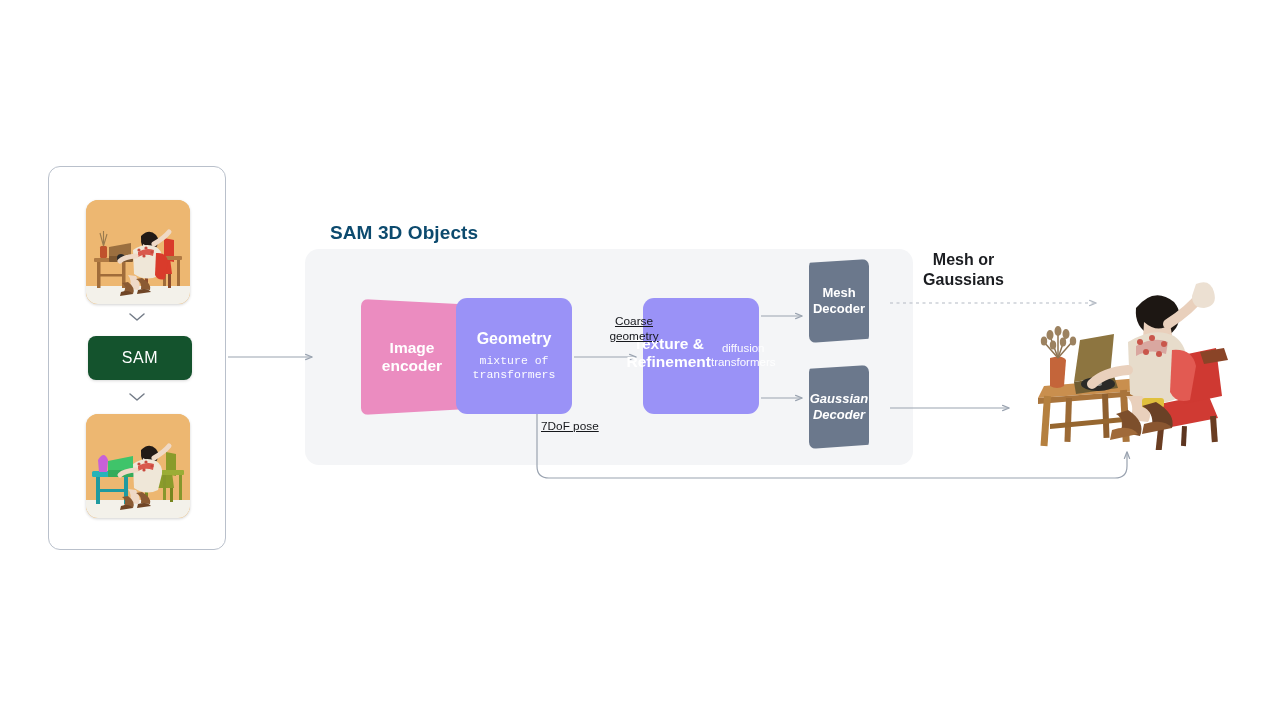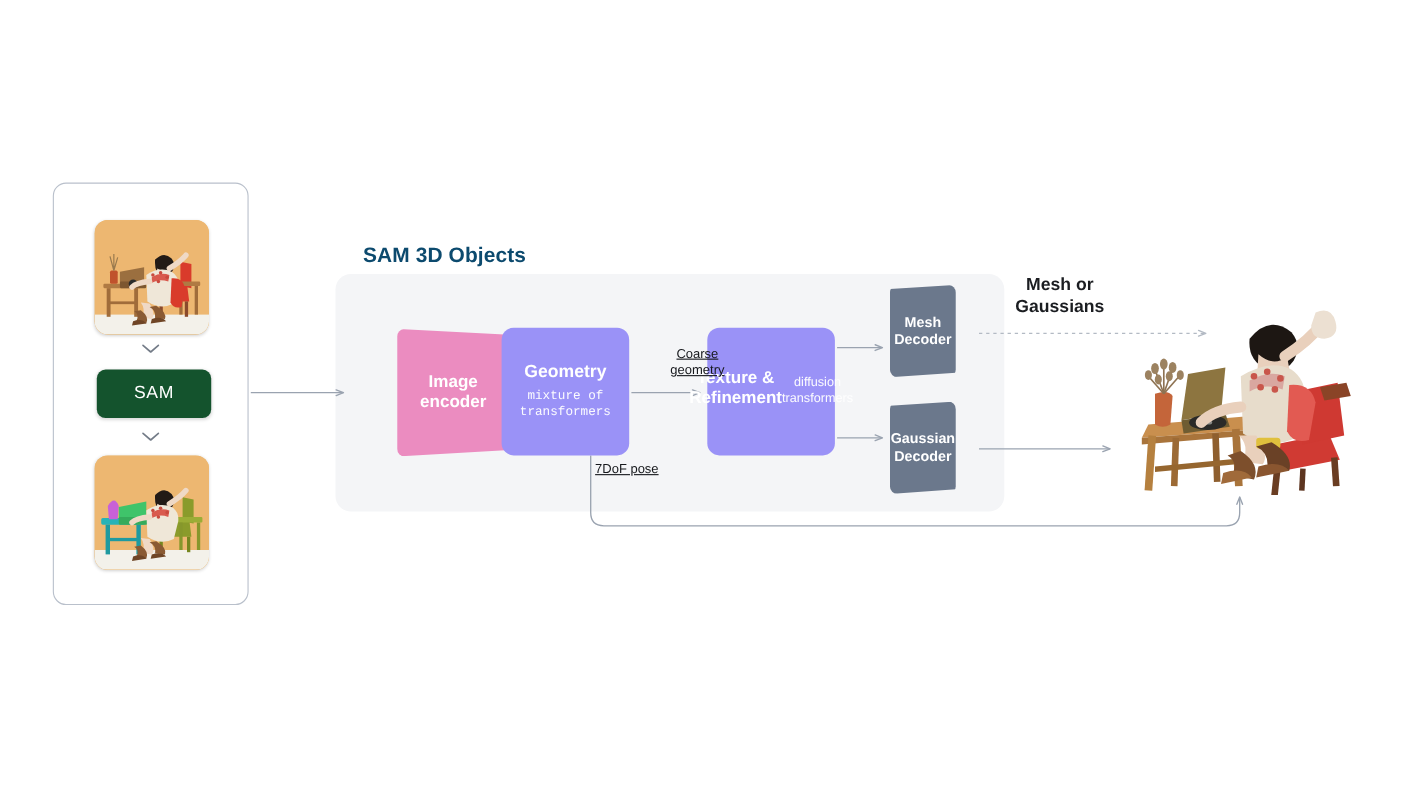--- a/index.html
+++ b/index.html
@@ -95,21 +95,21 @@
 
   
   .decoder{
     width:60px;height:84px;background:#6b788c;
     clip-path:polygon(0% 4.5%,100% 0%,100% 95%,0% 100%);
     border-radius:7px;
     display:flex;align-items:center;justify-content:center;text-align:center;
   }
   .decoder .b-title{font-size:13px;line-height:1.22;}
   #block-mesh-decoder{left:809px;top:259px;}
-  #block-gaussian-decoder{left:809px;top:365px;}
+  #block-gaussian-decoder{left:809px;top:365px;font-style:italic;}
 
   
   .edge-label{
     position:absolute;color:#16181c;font-size:11.8px;
     line-height:1.28;text-align:center;white-space:pre-line;text-decoration:underline;
   }
   #label-coarse-geometry{left:576px;top:314px;width:116px;}
   #label-7dof{left:541px;top:419px;text-align:left;}
 
   

